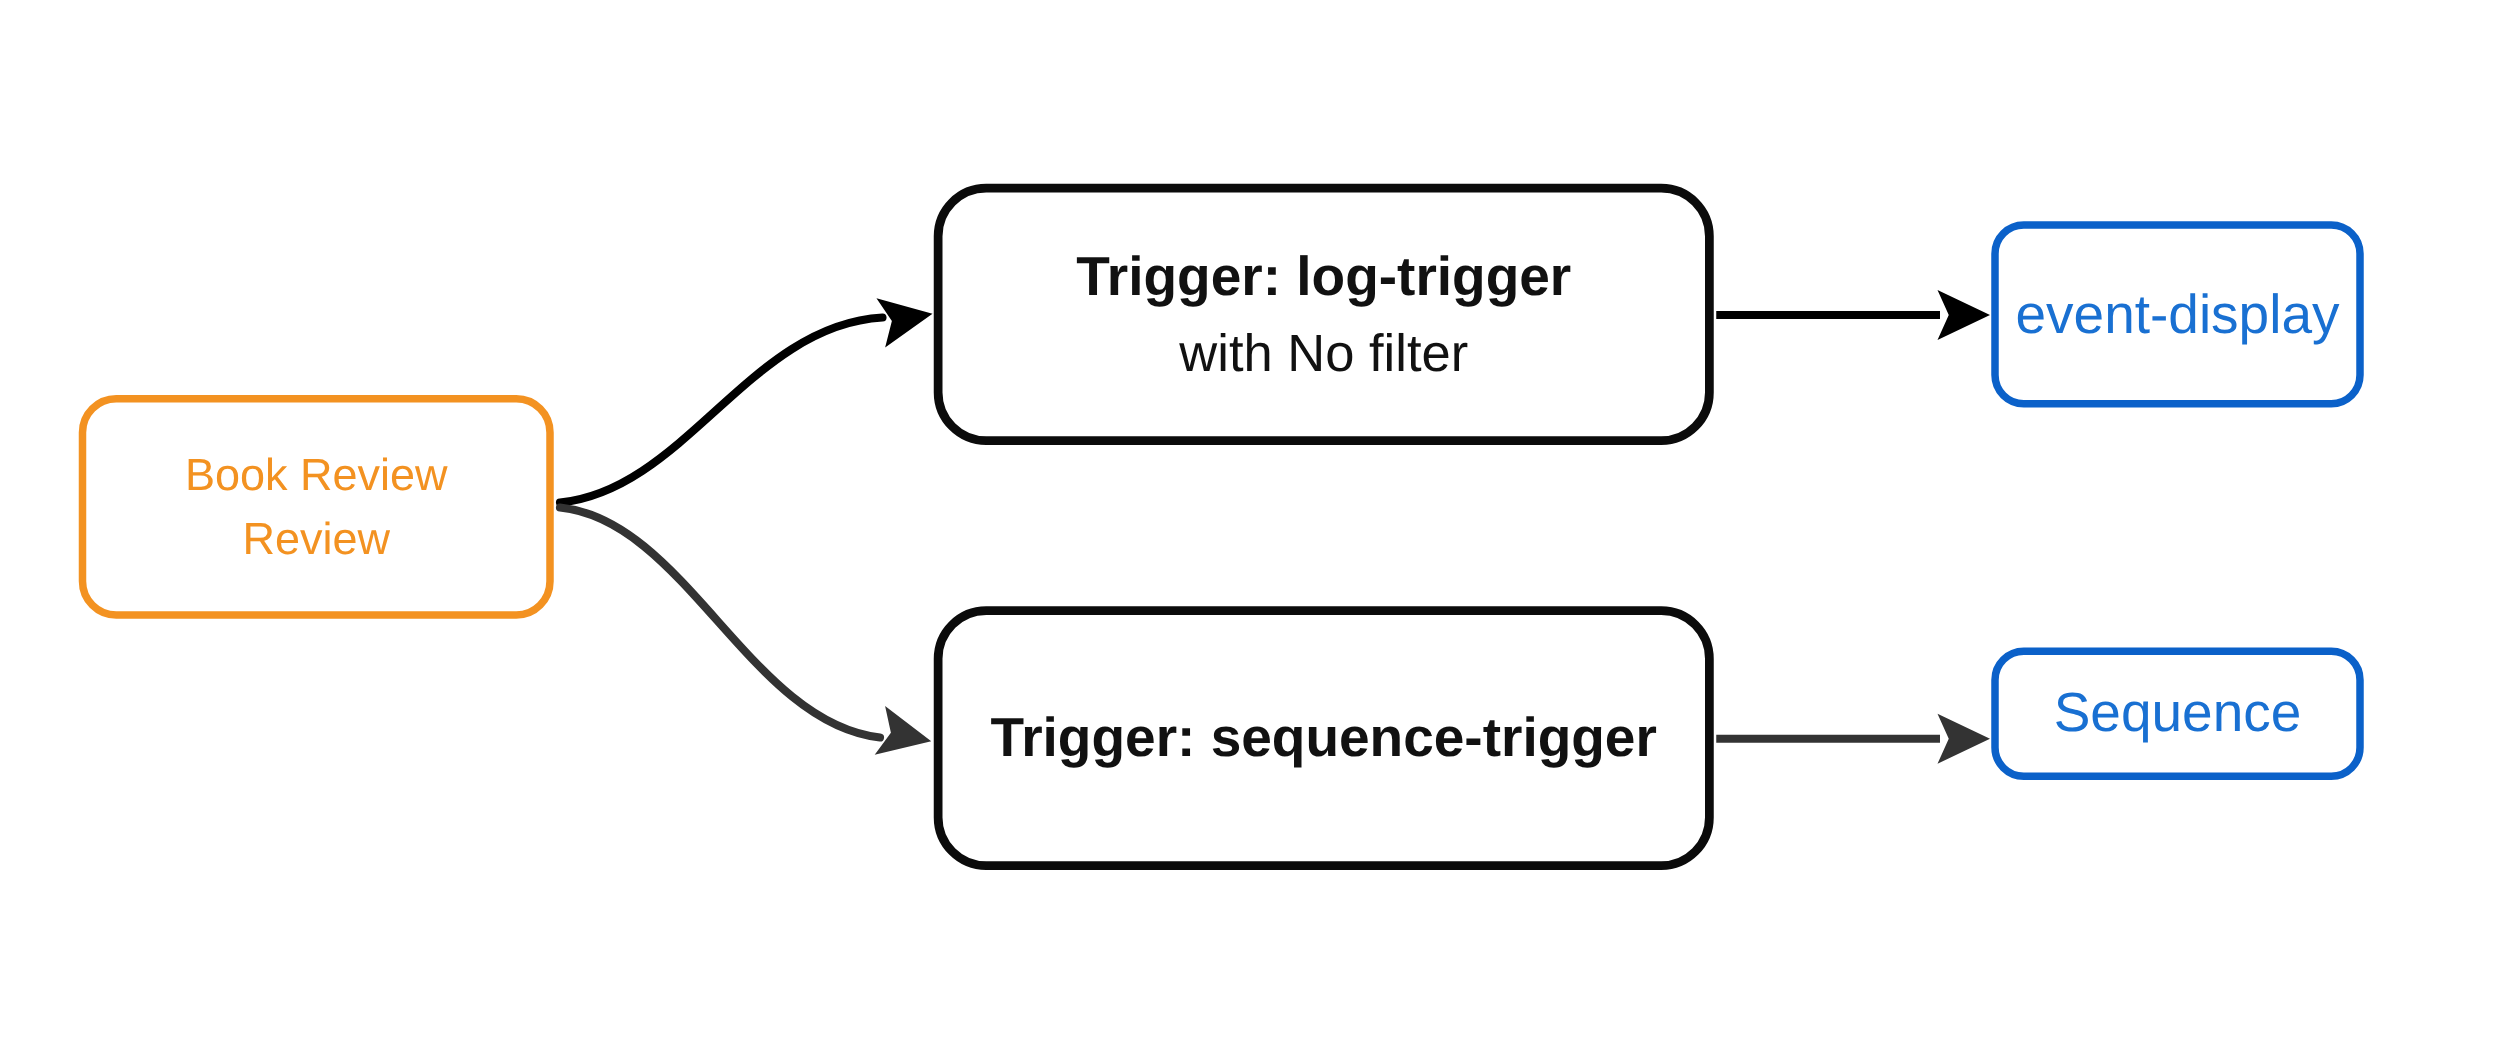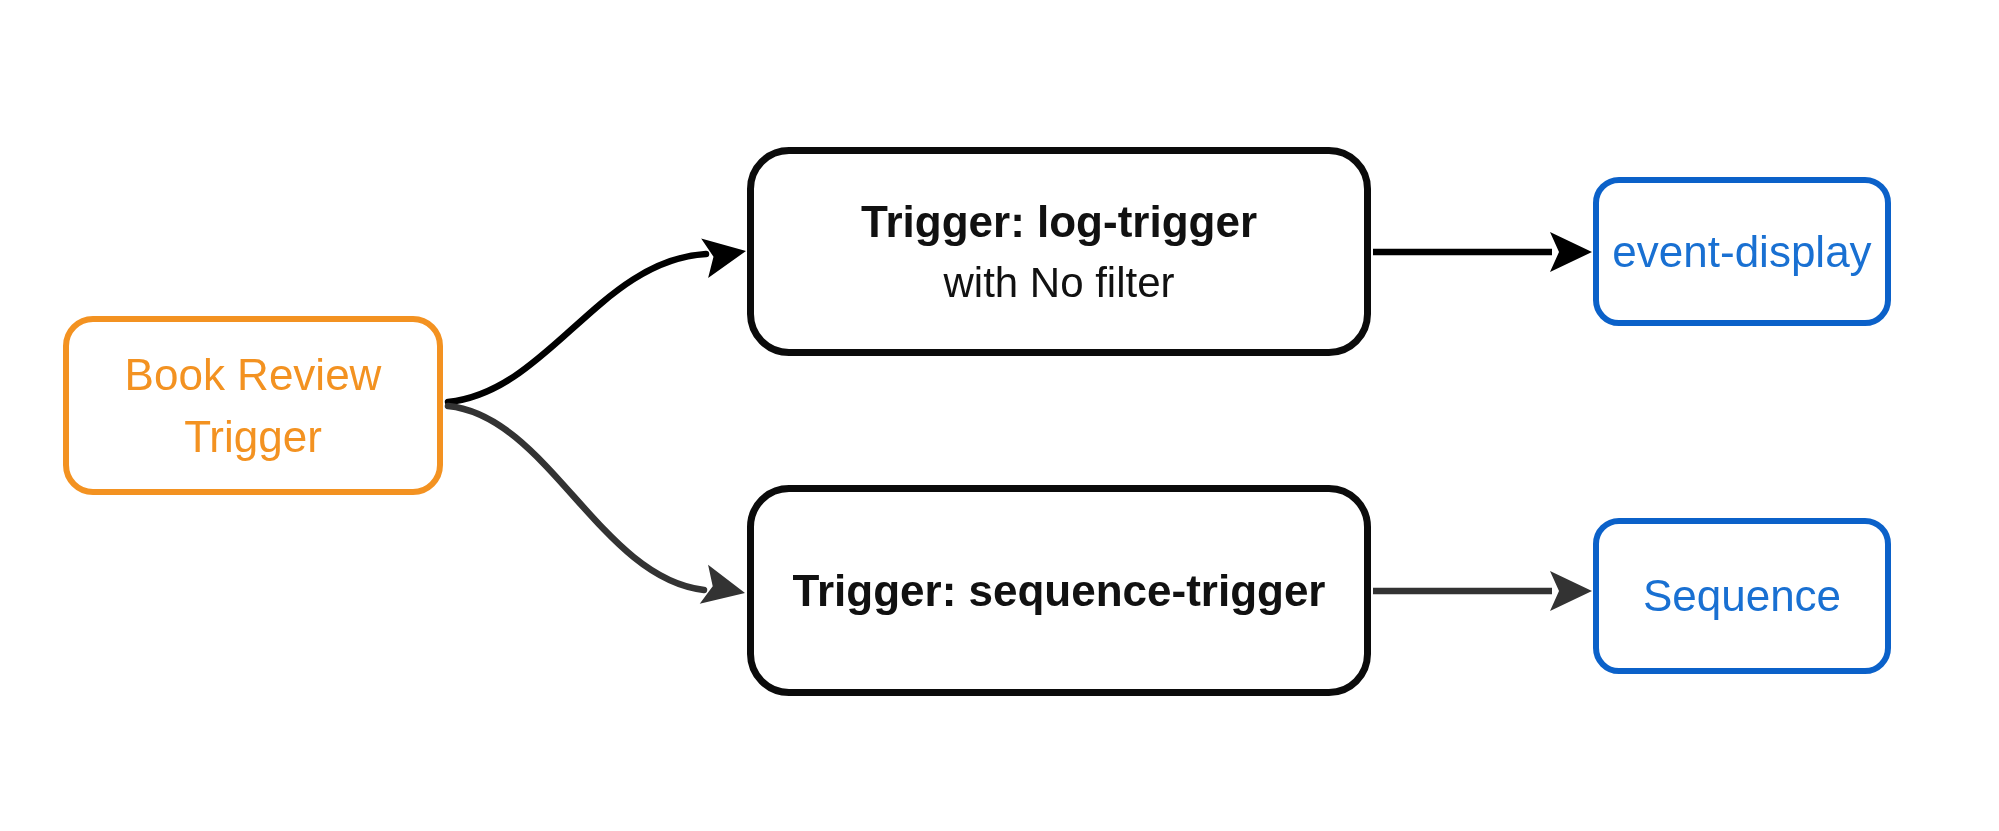--- a/index.html
+++ b/index.html
@@ -30,21 +30,21 @@
     align-items: center;
     justify-content: center;
     text-align: center;
   }
   .node-broker {
     left: 63px; top: 316px;
     width: 380px; height: 179px;
     border: 6px solid #F39221;
     border-radius: 30px;
     color: #F39221;
-    font-size: 44px;
+    font-size: 36px;
     line-height: 1.4;
   }
   .node-trigger {
     border: 7px solid #0b0b0b;
     border-radius: 42px;
     color: #111111;
     left: 747px;
     width: 624px;
   }
   .node-trigger-log { top: 147px; height: 209px; }
@@ -61,21 +61,21 @@
   }
   .node-output {
     left: 1593px;
     width: 298px;
     border: 6px solid #0B61C9;
     border-radius: 26px;
     color: #1970D2;
     font-size: 44px;
   }
   .node-event-display { top: 177px; height: 149px; }
-  .node-sequence { top: 518px; height: 156px; }
+  .node-sequence { top: 518px; height: 106px; }
 </style>
 </head>
 <body>
 
 <div class="canvas">
 
   <svg class="edges-layer" viewBox="0 0 1999 831" xmlns="http://www.w3.org/2000/svg">
 
     <path d="M 448 402 C 548 392, 600 260, 706 254" fill="none" stroke-width="6.5" stroke-linecap="round" stroke="#000000"></path>
     <g transform="translate(746,251) rotate(-10)">
@@ -93,21 +93,21 @@
     </g>
 
     <path d="M 1373 591 L 1552 591" fill="none" stroke-width="6.5" stroke-linecap="butt" stroke="#333333"></path>
     <g transform="translate(1592,591)">
       <polygon points="-42,-20 0,0 -42,20 -33,0" fill="#333333"></polygon>
     </g>
   </svg>
 
   <div class="node node-broker">
     <span>Book Review</span>
-    <span>Trigger</span>
+    <span>Review</span>
   </div>
 
   <div class="node node-trigger node-trigger-log">
     <span class="trigger-title">Trigger: log-trigger</span>
     <span class="trigger-subtitle">with No filter</span>
   </div>
 
   <div class="node node-trigger node-trigger-sequence">
     <span class="trigger-title">Trigger: sequence-trigger</span>
   </div>

